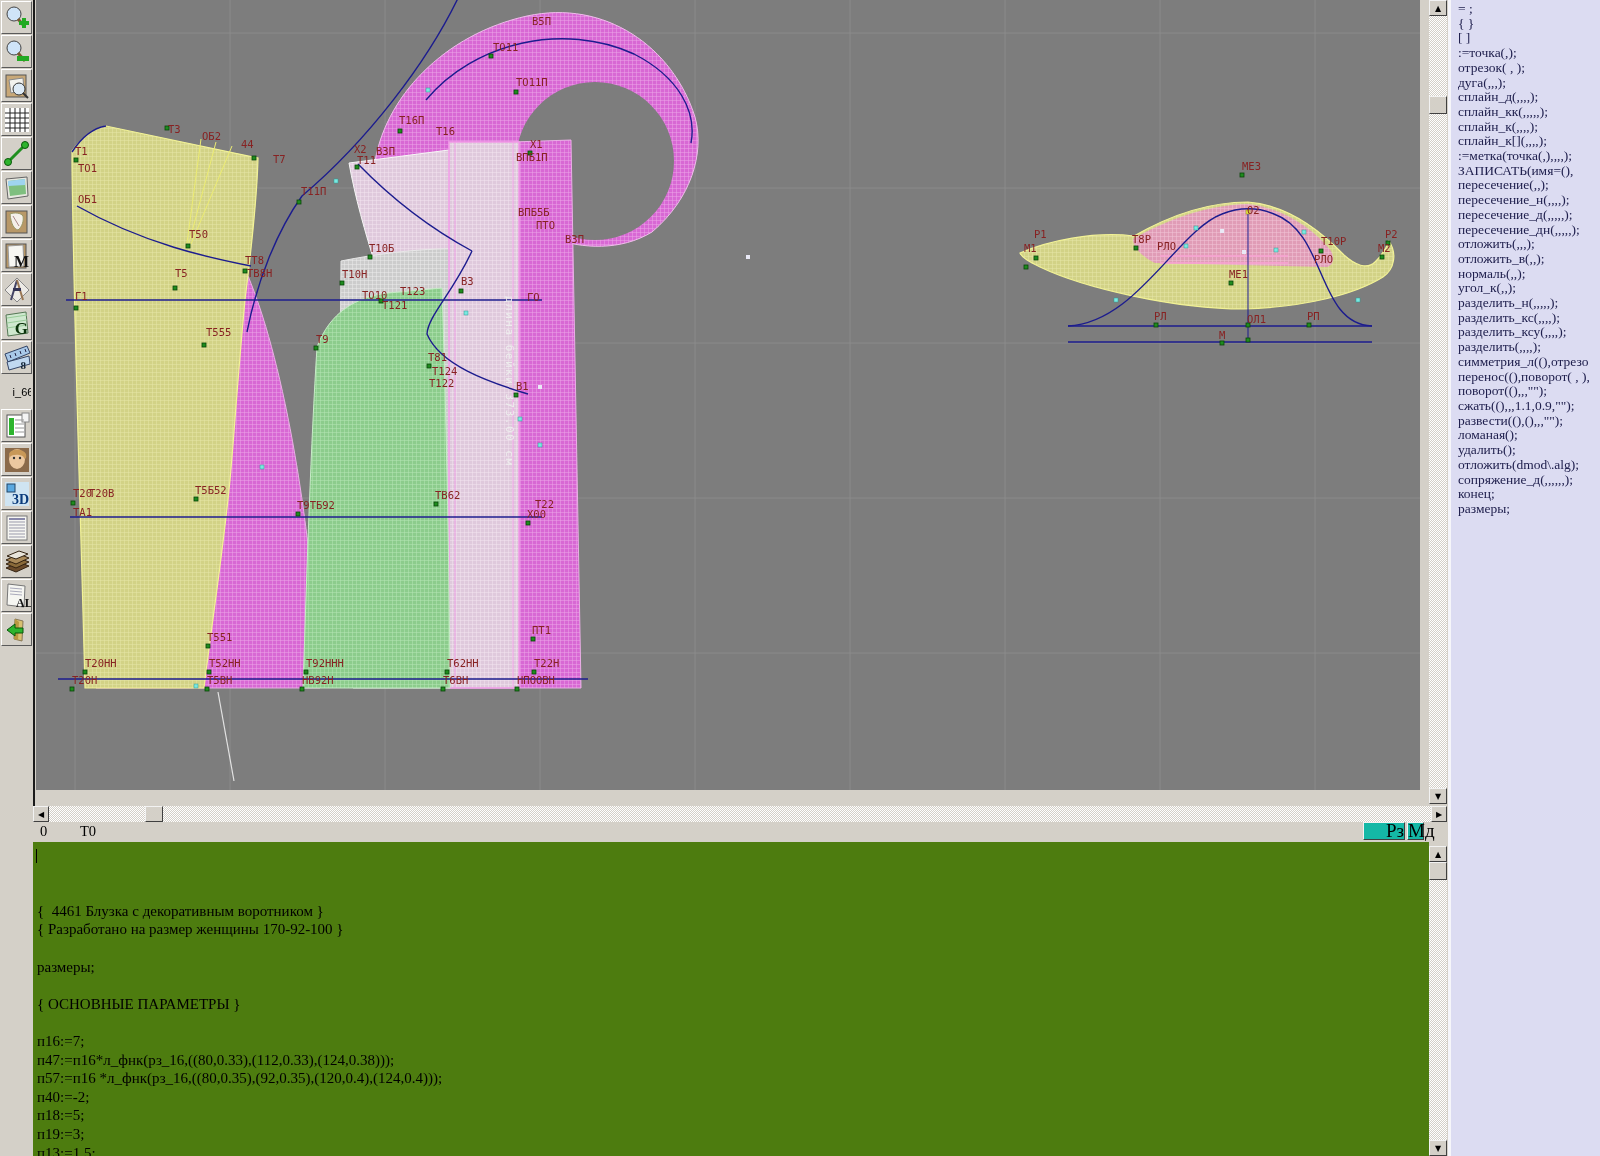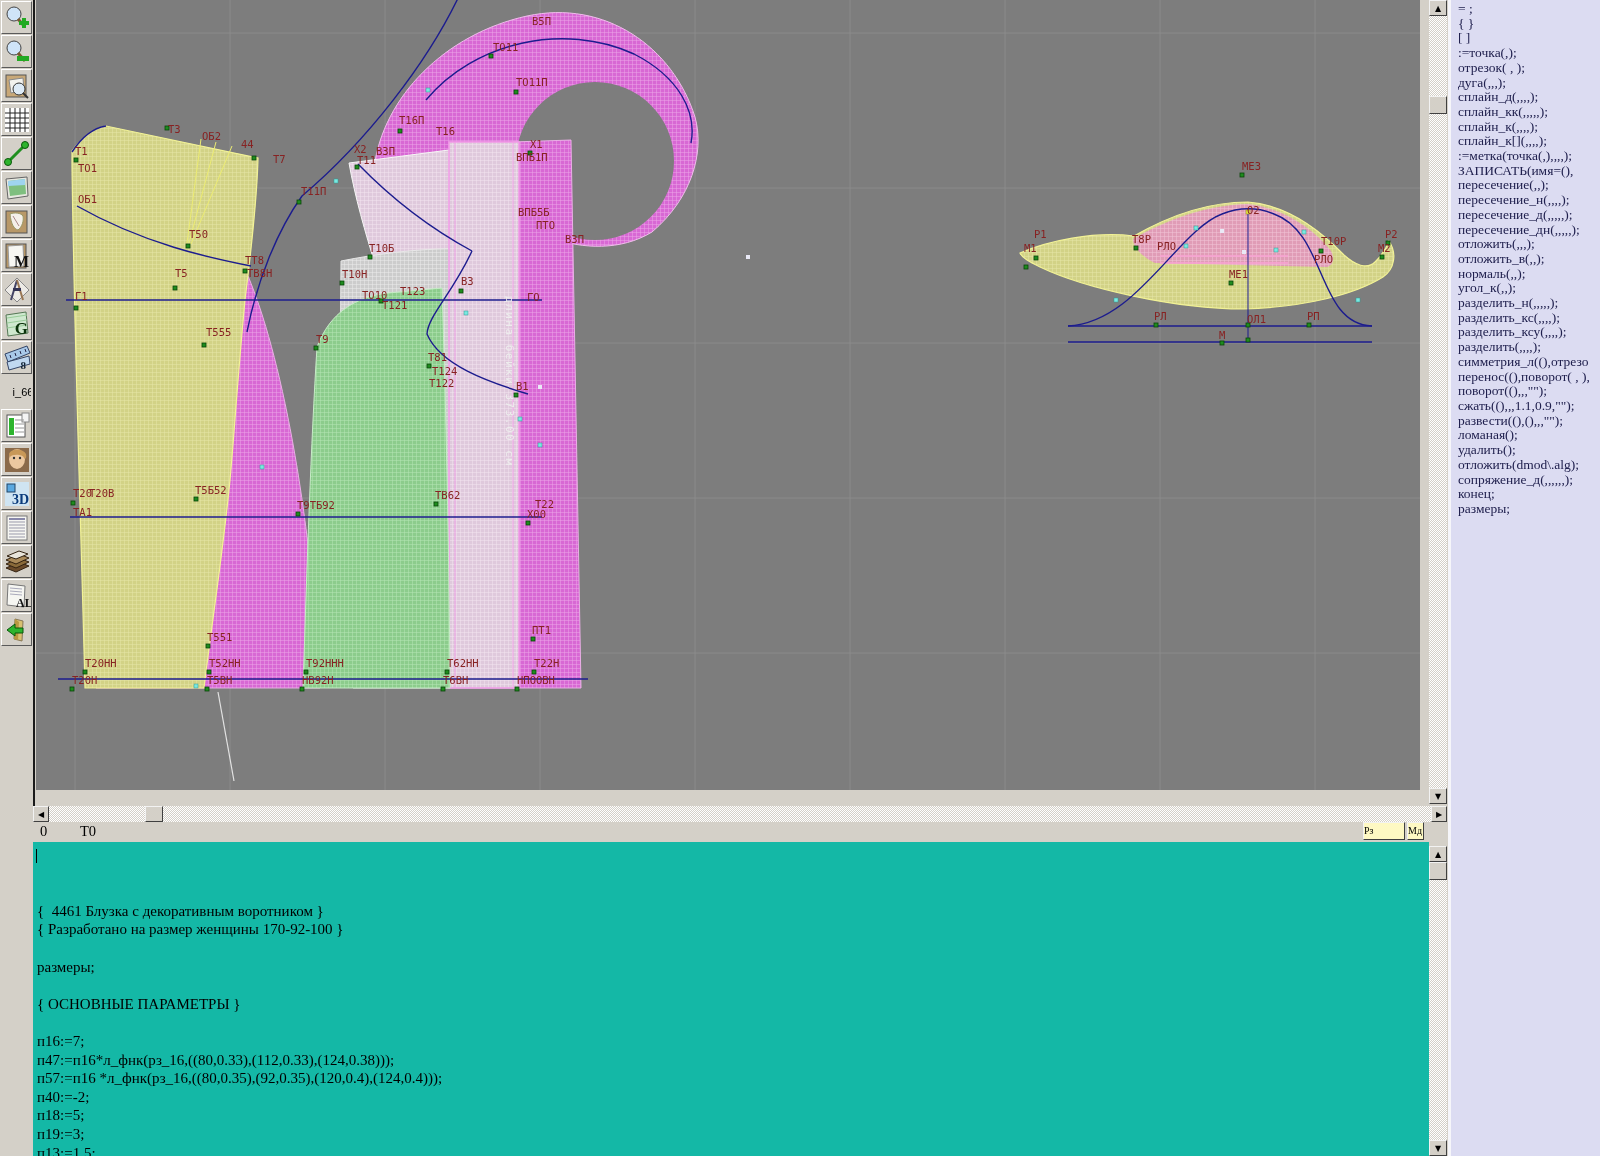--- a/index.html
+++ b/index.html
@@ -26,25 +26,25 @@
           border-color:#f2f2f2 #404040 #404040 #f2f2f2;box-sizing:border-box;
           display:flex;align-items:center;justify-content:center;
           font-size:8px;color:#000;font-family:"DejaVu Sans",sans-serif;}
   .sb-track{position:absolute;background:repeating-conic-gradient(#ffffff 0 25%,#d4d0c8 0 50%) 0 0/2px 2px;}
   .sb-thumb{position:absolute;background:#d4d0c8;border:1px solid;
             border-color:#f2f2f2 #404040 #404040 #f2f2f2;box-sizing:border-box;}
   
   #statusbar{position:absolute;left:0;top:822px;width:1447px;height:20px;background:#d4d0c8;
              font-size:14.5px;color:#000;}
   #statusbar span{position:absolute;top:1px;}
-  .st-btn{position:absolute;top:0;height:18px;background:#fef9c3;border:1px solid;
+  .st-btn{position:absolute;top:0;height:18px;background:#14b8a6;border:1px solid;
           border-color:#f2f2f2 #404040 #404040 #f2f2f2;box-sizing:border-box;
-          font-size:10px;text-align:left;line-height:16px;}
-  
-  #editor{position:absolute;left:33px;top:842px;width:1396px;height:314px;background:#14b8a6;
+          font-size:19px;text-align:right;line-height:16px;}
+  
+  #editor{position:absolute;left:33px;top:842px;width:1396px;height:314px;background:#4d7c0f;
           color:#000;font-size:15px;line-height:18.6px;padding:4px 0 0 4px;
           box-sizing:border-box;overflow:hidden;white-space:pre;}
   #caret{position:absolute;left:3px;top:7px;width:1px;height:14px;background:#000;}
   
   #cmd-panel{position:absolute;left:1448px;top:0;width:152px;height:1156px;background:#dcdcf2;
              border-left:3px solid #f6f6fa;box-sizing:border-box;color:#20204e;
              font-size:13.5px;line-height:14.7px;padding:2px 0 0 7px;
              overflow:hidden;white-space:nowrap;}
 </style>
 </head>

